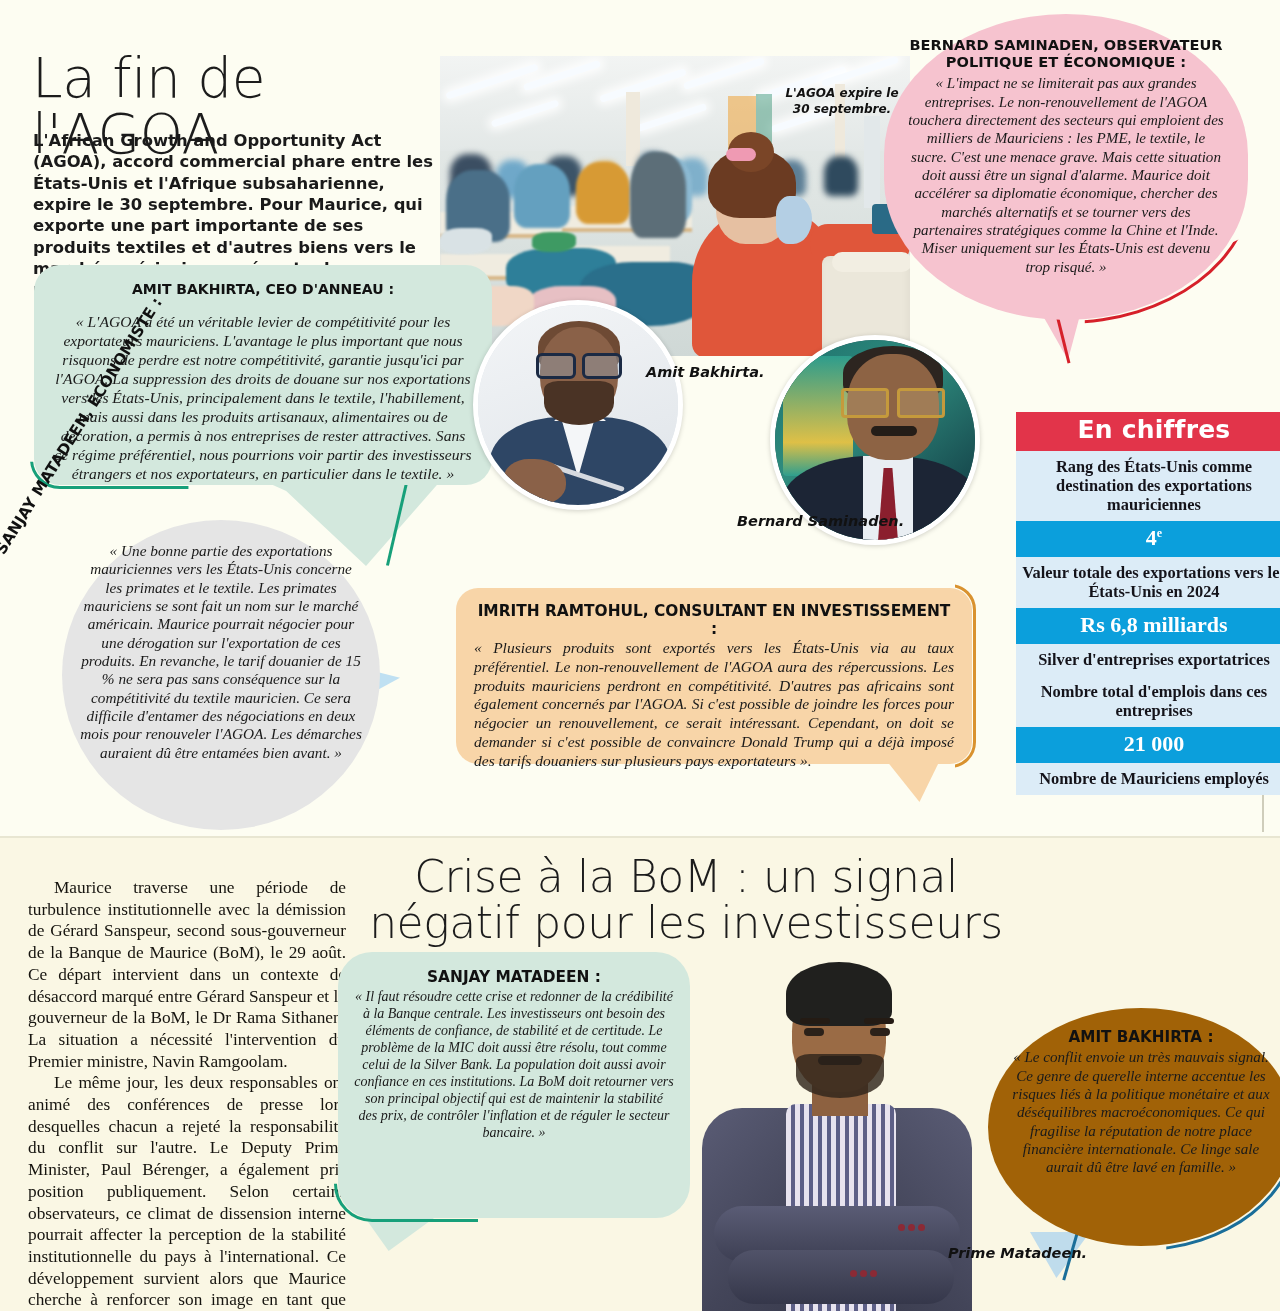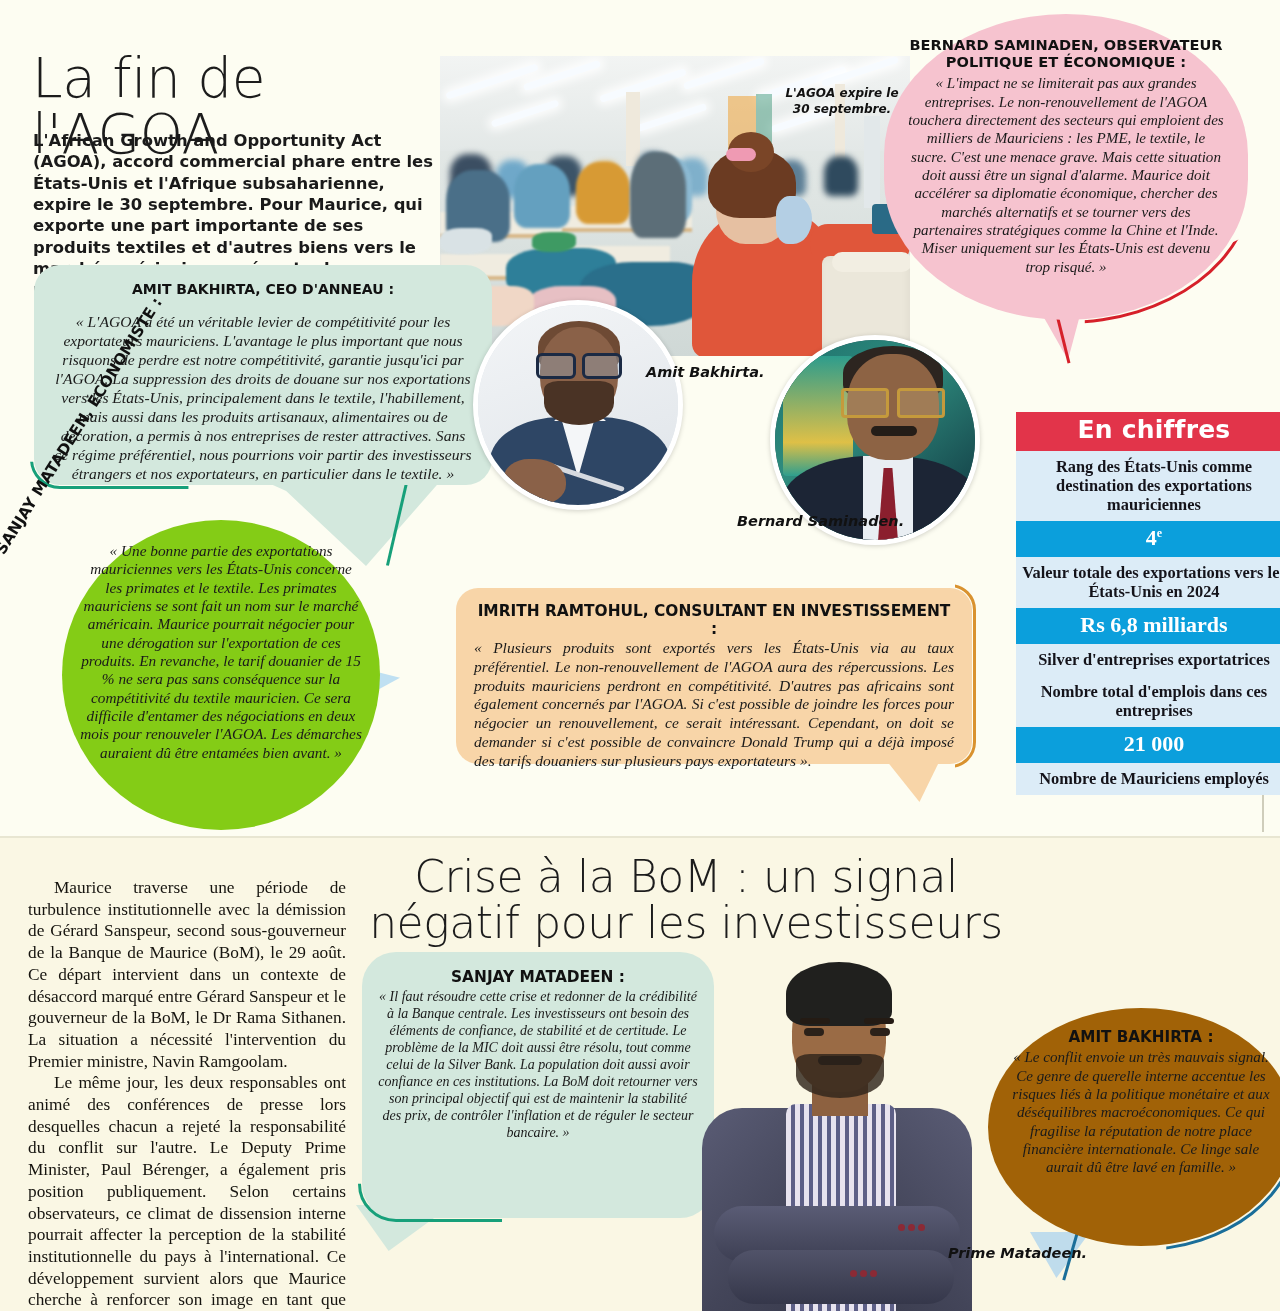--- a/index.html
+++ b/index.html
@@ -208,21 +208,21 @@
   .green-tail-line{
     position:absolute; left:408px; top:470px; width:3px; height:98px; z-index:3;
     background:#17a07a; transform:rotate(13deg) ; transform-origin:top;
   }
   .b-green .btitle { font-size:14px; margin-bottom:16px; }
   .b-green .btext  { font-size:15.6px; line-height:1.215; text-align:center; }
 
   
   .b-blue1 {
     left:62px; top:520px; width:318px; height:310px;
-    background:#84cc16; border-radius:50%;
+    background:#e5e5e5; border-radius:50%;
     padding:22px 18px; z-index:3;
   }
   .b-blue1 .btext { font-size:15.3px; line-height:1.20; text-align:center; }
   .blue1-rot {
     position:absolute; left:-8px; top:548px; width:240px;
     font-family:"DejaVu Sans", sans-serif; font-weight:700; font-size:15.4px;
     color:#111; transform:rotate(-58deg); transform-origin:left top;
     white-space:nowrap; z-index:6;
   }
   .blue1-tail{
@@ -280,21 +280,21 @@
     position:absolute; left:28px; top:877px; width:318px;
     font-family:"Liberation Serif", serif; font-size:17.3px;
     line-height:1.255; color:#16140f; text-align:justify;
   }
   .bodycol p { text-indent:26px; }
 
   
   .b-green2 {
     left:338px; top:952px; width:352px; height:266px;
     background:#d3e8dd; border-radius:34px;
-    padding:16px 16px 10px; z-index:4;margin-left:24px;
+    padding:16px 16px 10px; z-index:4;
   }
   .b-green2::after{
     content:""; position:absolute; left:-4px; top:-4px; right:-4px; bottom:-4px;
     border:3px solid #17a07a; border-radius:38px;
     clip-path:polygon(0 86%,40% 86%,40% 100%,0 100%);
   }
   .b-green2 .btitle { font-size:15.4px; margin-bottom:2px; }
   .b-green2 .btext  { font-size:14px; line-height:1.215; text-align:center; }
   .green2-tail{
     position:absolute; left:356px; top:1205px; width:96px; height:46px; z-index:3;

